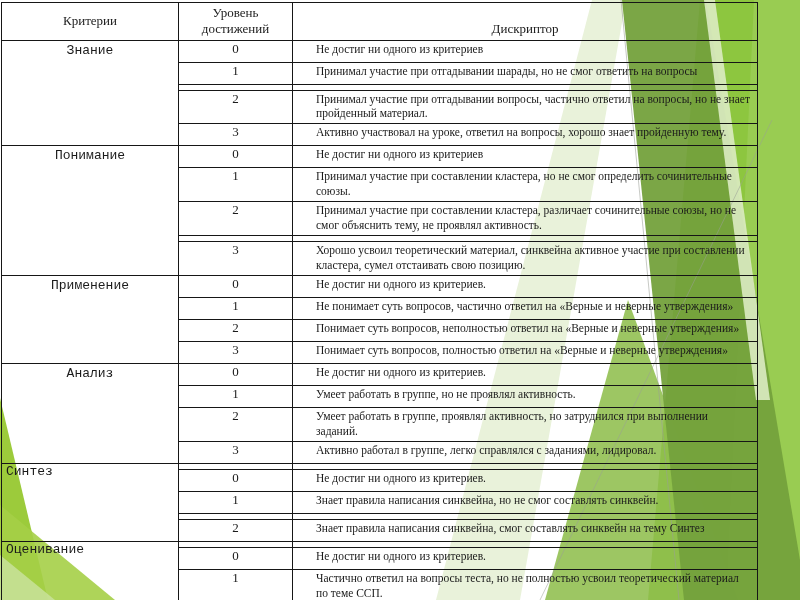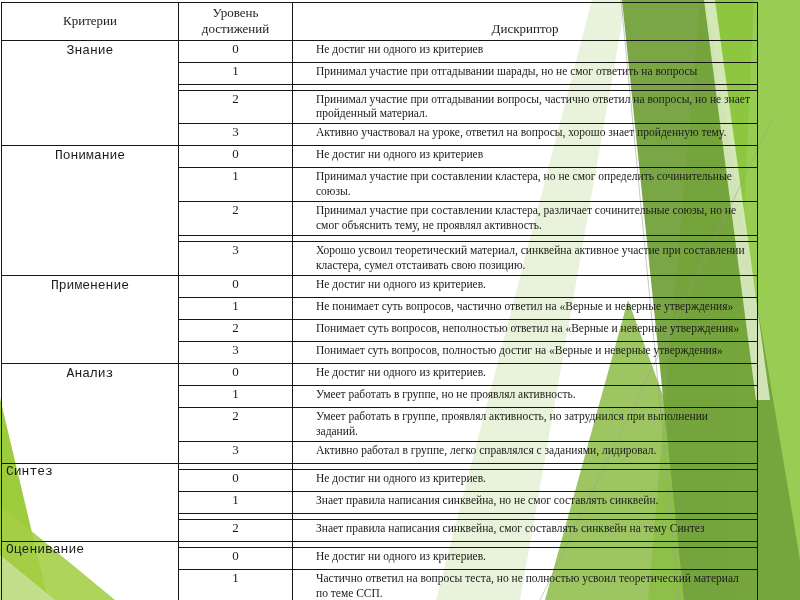--- a/index.html
+++ b/index.html
@@ -156,21 +156,21 @@
       <tr>
         <td class="lvl">1</td>
         <td class="desc">Не понимает суть вопросов, частично ответил на «Верные и неверные утверждения»</td>
       </tr>
       <tr>
         <td class="lvl">2</td>
         <td class="desc">Понимает суть вопросов, неполностью ответил на «Верные и неверные утверждения»</td>
       </tr>
       <tr>
         <td class="lvl">3</td>
-        <td class="desc">Понимает суть вопросов, полностью достиг на «Верные и неверные утверждения»</td>
+        <td class="desc">Понимает суть вопросов, полностью ответил на «Верные и неверные утверждения»</td>
       </tr>
       <tr>
         <td rowspan="4" class="crit">Анализ</td>
         <td class="lvl">0</td>
         <td class="desc">Не достиг ни одного из критериев.</td>
       </tr>
       <tr>
         <td class="lvl">1</td>
         <td class="desc">Умеет работать в группе, но не проявлял активность.</td>
       </tr>

